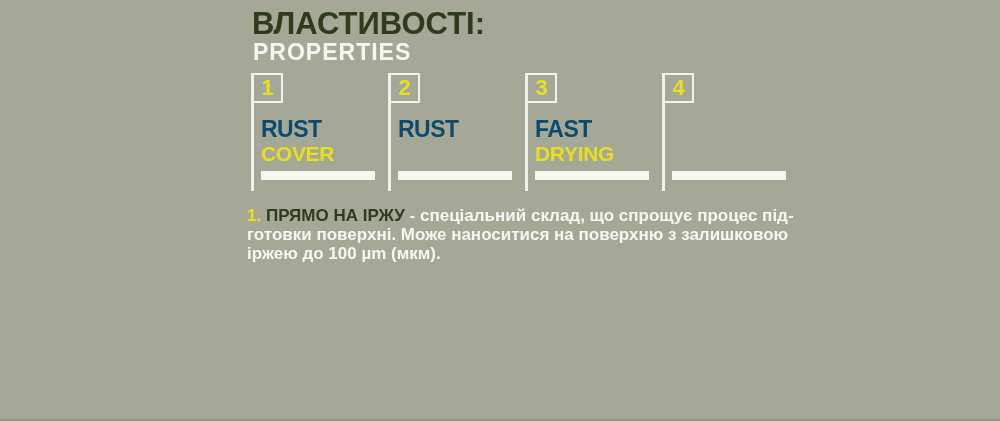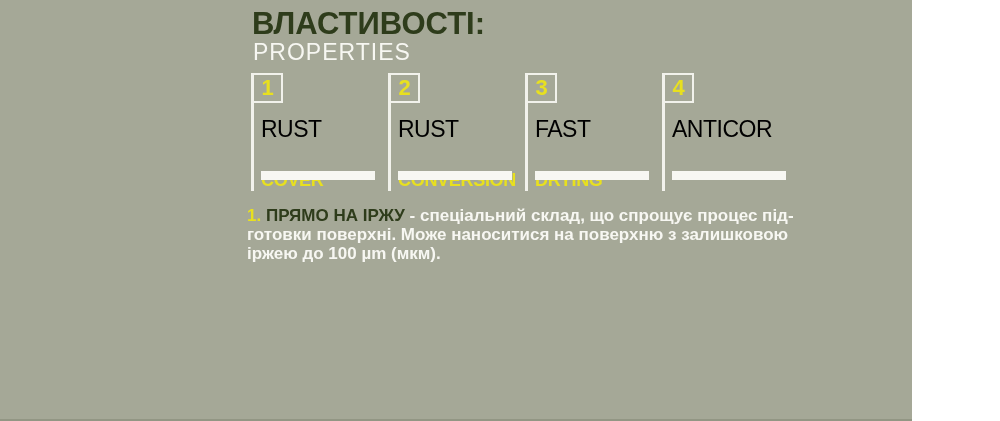--- a/index.html
+++ b/index.html
@@ -1,31 +1,31 @@
 <!DOCTYPE html>
 <html><head>
 <meta charset="utf-8">
 <style>
   html,body{margin:0;padding:0;}
   .canvas{
     position:relative;
-    width:912px;height:421px;
+    width:1000px;height:421px;
     background:#a5a897;
     overflow:hidden;
     font-family:"Liberation Sans", sans-serif;
   }
   
   .title{
     position:absolute;left:252px;top:6px;
     font-size:31px;font-weight:bold;letter-spacing:0px;
     color:#2e3c1b;margin:0;
   }
   .subtitle{
     position:absolute;left:253px;top:39px;
-    font-size:23px;font-weight:400;letter-spacing:1px;
+    font-size:23px;font-weight:700;letter-spacing:1px;
     color:#f7f7f2;
   }
   
   .flag{
     position:absolute;top:70px;width:137px;height:125px;
   }
   .flag.c1{left:251px}
   .flag.c2{left:388px}
   .flag.c3{left:525px}
   .flag.c4{left:662px}
@@ -35,27 +35,27 @@
   }
   .numbox{
     position:absolute;left:1px;top:3px;
     width:27px;height:26px;
     border:2.5px solid #f2f2ec;
     display:flex;align-items:center;justify-content:center;
     font-size:22px;font-weight:bold;color:#e8e01f;
   }
   .word1{
     position:absolute;left:10px;top:46px;
-    font-size:23px;font-weight:normal;letter-spacing:-0.5px;
-    color:#000000;white-space:nowrap;
+    font-size:23px;font-weight:bold;letter-spacing:-0.5px;
+    color:#0c4a6e;white-space:nowrap;
   }
   .word2{
     position:absolute;left:10px;top:72px;
-    font-size:18px;font-weight:bold;letter-spacing:-0.3px;
-    color:#e8e01f;white-space:nowrap;margin-top:28px;
+    font-size:21px;font-weight:bold;letter-spacing:-0.3px;
+    color:#e8e01f;white-space:nowrap;
   }
   .bar{
     position:absolute;left:10px;top:101px;
     width:114px;height:9px;background:#f7f7f2;
   }
   
   .props{
     position:absolute;left:247px;top:206px;width:600px;
   }
   .prop-item{
@@ -88,40 +88,38 @@
     <div class="word2">COVER</div>
     <div class="bar"></div>
   </div>
 
   <div class="flag c2">
     <div class="pole"></div>
     <div class="numbox">
       <span>2</span>
     </div>
     <div class="word1">RUST</div>
-    <div class="word2">CONVERSION</div>
     <div class="bar"></div>
   </div>
 
   <div class="flag c3">
     <div class="pole"></div>
     <div class="numbox">
       <span>3</span>
     </div>
     <div class="word1">FAST</div>
     <div class="word2">DRYING</div>
     <div class="bar"></div>
   </div>
 
   <div class="flag c4">
     <div class="pole"></div>
     <div class="numbox">
       <span>4</span>
     </div>
-    <div class="word1">ANTICOR</div>
     <div class="bar"></div>
   </div>
 
   <div class="props">
     <p class="prop-item"><span class="num">1.</span> <span class="ttl">ПРЯМО НА ІРЖУ</span><span class="body"> - спеціальний склад, що спрощує процес під-
 готовки поверхні. Може наноситися на поверхню з залишковою
 іржею до 100 µm (мкм).</span></p>
   </div>
 
   <div class="bottom-edge"></div>

